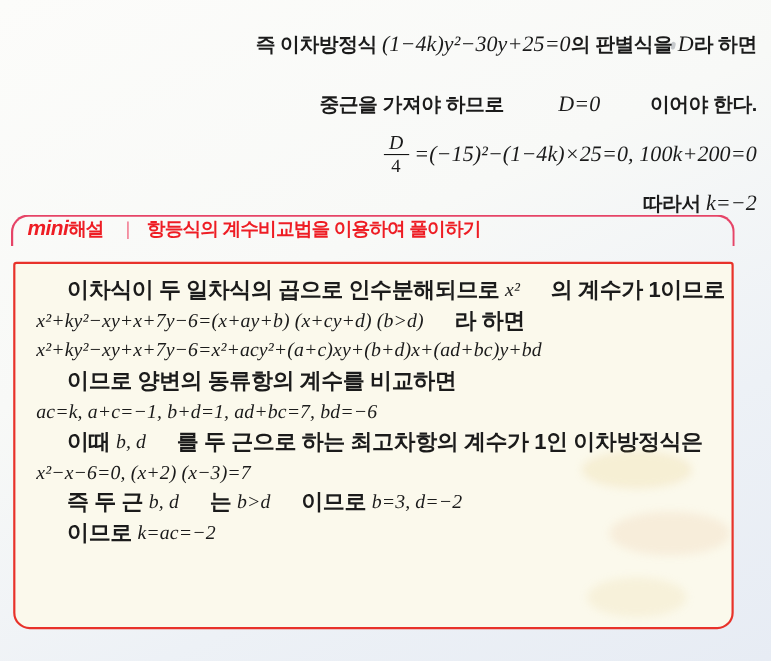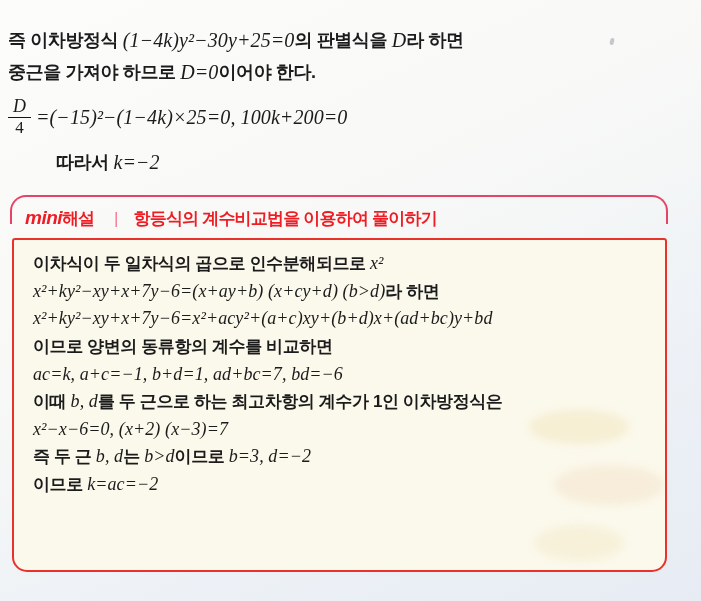--- a/index.html
+++ b/index.html
@@ -14,48 +14,48 @@
     width:701px;height:601px;position:relative;overflow:hidden;
     background:linear-gradient(155deg,#fcfcfa 0%,#f8f9f7 40%,#edf1f6 72%,#e7ecf4 100%);
     font-family:"Liberation Sans",sans-serif;color:var(--ink);
   }
   
   .ko{font-weight:600;letter-spacing:-0.4px;}
   .m{font-family:"Liberation Serif","DejaVu Serif",serif;font-style:italic;font-weight:500;letter-spacing:0.1px;}
   .line{display:flex;align-items:center;white-space:pre;}
   
   .top-text{position:absolute;left:8px;top:22px;width:680px;}
-  .top-text .line{min-height:28px;}
+  .top-text .line{min-height:28px;justify-content:flex-end;}
   .top-text .ko{font-size:18px;}
   .top-text .m{font-size:20px;}
   .top-text .line:nth-child(1){margin-top:4px;}
-  .top-text .line:nth-child(2){margin-top:4px;}
+  .top-text .line:nth-child(2){margin-top:27px;gap:45px;}
   .top-text .line:nth-child(3){margin-top:8px;height:46px;}
   .top-text .line:nth-child(4){margin-top:8px;margin-left:48px;}
   
   .frac{display:inline-flex;flex-direction:column;align-items:center;margin-right:5px;}
   .frac .num{font-family:"Liberation Serif",serif;font-style:italic;font-size:18px;line-height:1.05;padding:0 5px 1px;border-bottom:1.8px solid #141414;}
   .frac .den{font-family:"Liberation Serif",serif;font-size:17px;line-height:1.05;padding-top:1px;}
   
   .mini-box{position:absolute;left:10px;top:195px;width:658px;height:377px;}
   .cap{position:absolute;left:0;right:0;top:0;height:27px;
        border:2.5px solid var(--cap-border);border-bottom:none;
        border-radius:16px 16px 0 0;}
-  .mini-header{position:absolute;left:15px;top:12px;display:flex;align-items:baseline;z-index:2;}
+  .mini-header{position:absolute;left:15px;top:2px;display:flex;align-items:baseline;z-index:2;}
   .mini-label{font-size:19px;font-weight:800;font-style:italic;color:var(--red-title);letter-spacing:-0.5px;}
   .mini-label2{font-size:17px;font-weight:800;color:var(--red-title);letter-spacing:-1px;margin-left:0;}
   .hdr-divider{color:#f2788f;font-weight:400;font-size:17px;margin:0 15px 0 20px;}
   .mini-title{font-size:17px;font-weight:700;color:var(--red-title);letter-spacing:-0.8px;}
   .content{position:absolute;left:2px;right:1px;top:43px;bottom:0;
            border:2.5px solid var(--inner-border);
            border-radius:3px 3px 15px 15px;
            background:var(--content-bg);
            padding:10px 14px 0 19px;box-sizing:border-box;}
   .content .line{height:27.6px;}
-  .content .ko{font-size:17px;}
+  .content .ko{font-size:20px;margin-left:28px;}
   .content .m{font-size:18px;}
   
   .bleed{position:absolute;border-radius:50%;filter:blur(4px);pointer-events:none;}
   .bleed.b1{left:515px;top:170px;width:100px;height:34px;background:rgba(226,186,90,0.16);}
   .bleed.b2{left:540px;top:225px;width:110px;height:40px;background:rgba(230,170,110,0.14);}
   .bleed.b3{left:520px;top:285px;width:90px;height:36px;background:rgba(222,190,100,0.13);}
   .speck{position:absolute;left:610px;top:38px;width:4px;height:7px;background:#9aa0a8;border-radius:2px;opacity:.55;transform:rotate(14deg);}
 </style>
 </head>
 <body>
@@ -74,21 +74,21 @@
   <div class="mini-header">
     <span class="mini-label">mini</span>
     <span class="mini-label2">해설</span>
     <span class="hdr-divider">|</span>
     <span class="mini-title">항등식의 계수비교법을 이용하여 풀이하기</span>
   </div>
   <div class="content" id="box-lines">
     <div class="bleed b1"></div>
     <div class="bleed b2"></div>
     <div class="bleed b3"></div>
-  <div class="line"><span class="ko">이차식이 두 일차식의 곱으로 인수분해되므로 </span><span class="m">x²</span></div>
+  <div class="line"><span class="ko">이차식이 두 일차식의 곱으로 인수분해되므로 </span><span class="m">x²</span><span class="ko">의 계수가 1이므로</span></div>
       <div class="line"><span class="m">x²+ky²−xy+x+7y−6=(x+ay+b) (x+cy+d) (b&gt;d)</span><span class="ko">라 하면</span></div>
       <div class="line"><span class="m">x²+ky²−xy+x+7y−6=x²+acy²+(a+c)xy+(b+d)x+(ad+bc)y+bd</span></div>
       <div class="line"><span class="ko">이므로 양변의 동류항의 계수를 비교하면</span></div>
       <div class="line"><span class="m">ac=k, a+c=−1, b+d=1, ad+bc=7, bd=−6</span></div>
       <div class="line"><span class="ko">이때 </span><span class="m">b, d</span><span class="ko">를 두 근으로 하는 최고차항의 계수가 1인 이차방정식은</span></div>
       <div class="line"><span class="m">x²−x−6=0, (x+2) (x−3)=7</span></div>
       <div class="line"><span class="ko">즉 두 근 </span><span class="m">b, d</span><span class="ko">는 </span><span class="m">b&gt;d</span><span class="ko">이므로 </span><span class="m">b=3, d=−2</span></div>
       <div class="line"><span class="ko">이므로 </span><span class="m">k=ac=−2</span></div>
     </div>
 </div>

